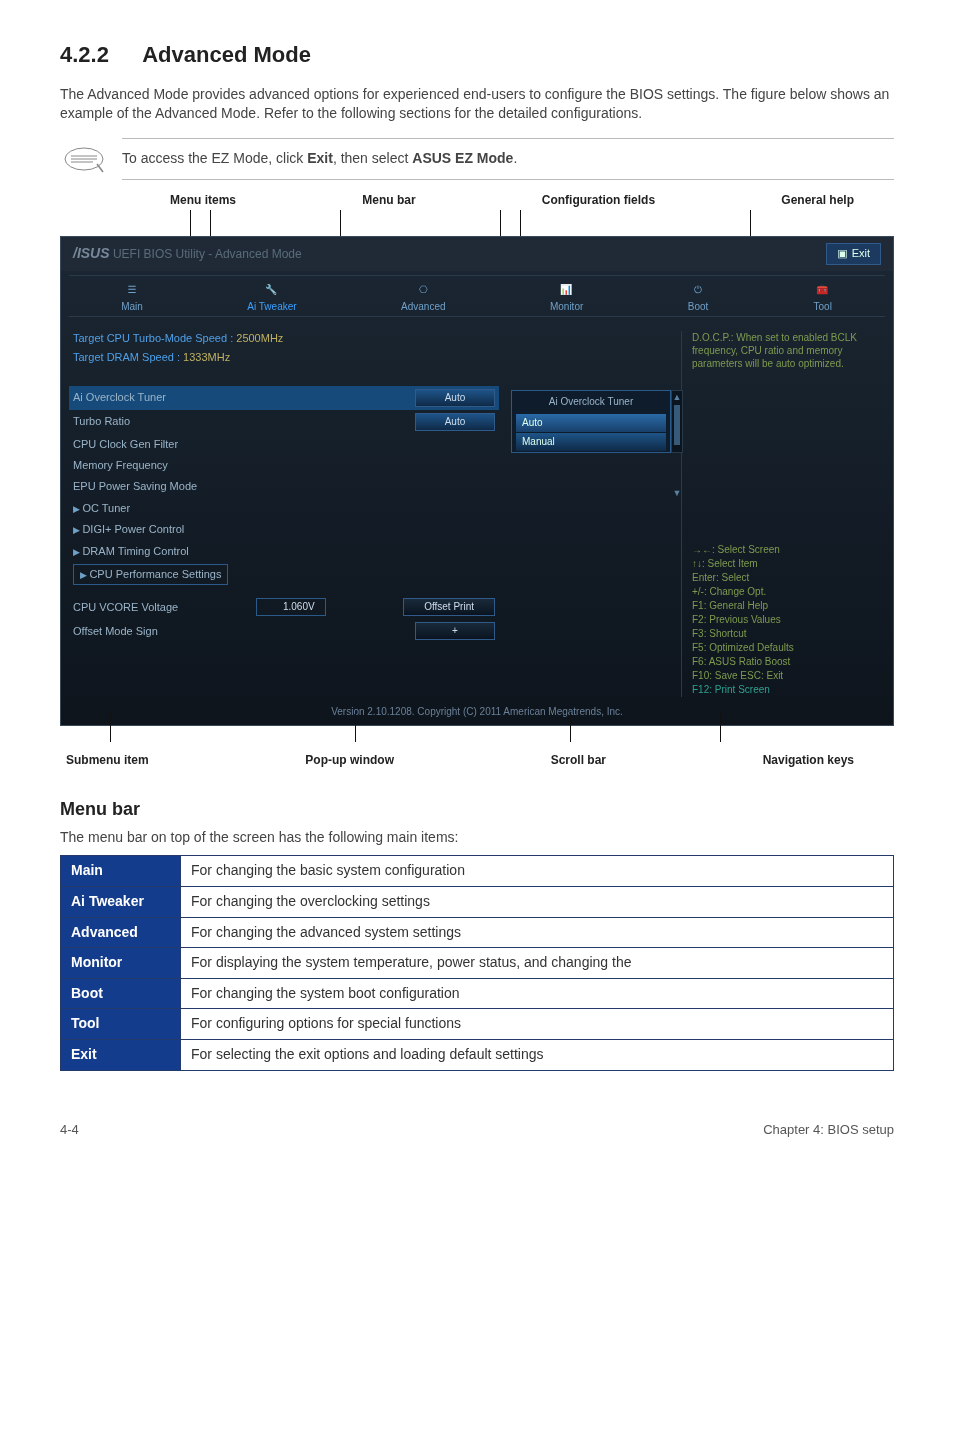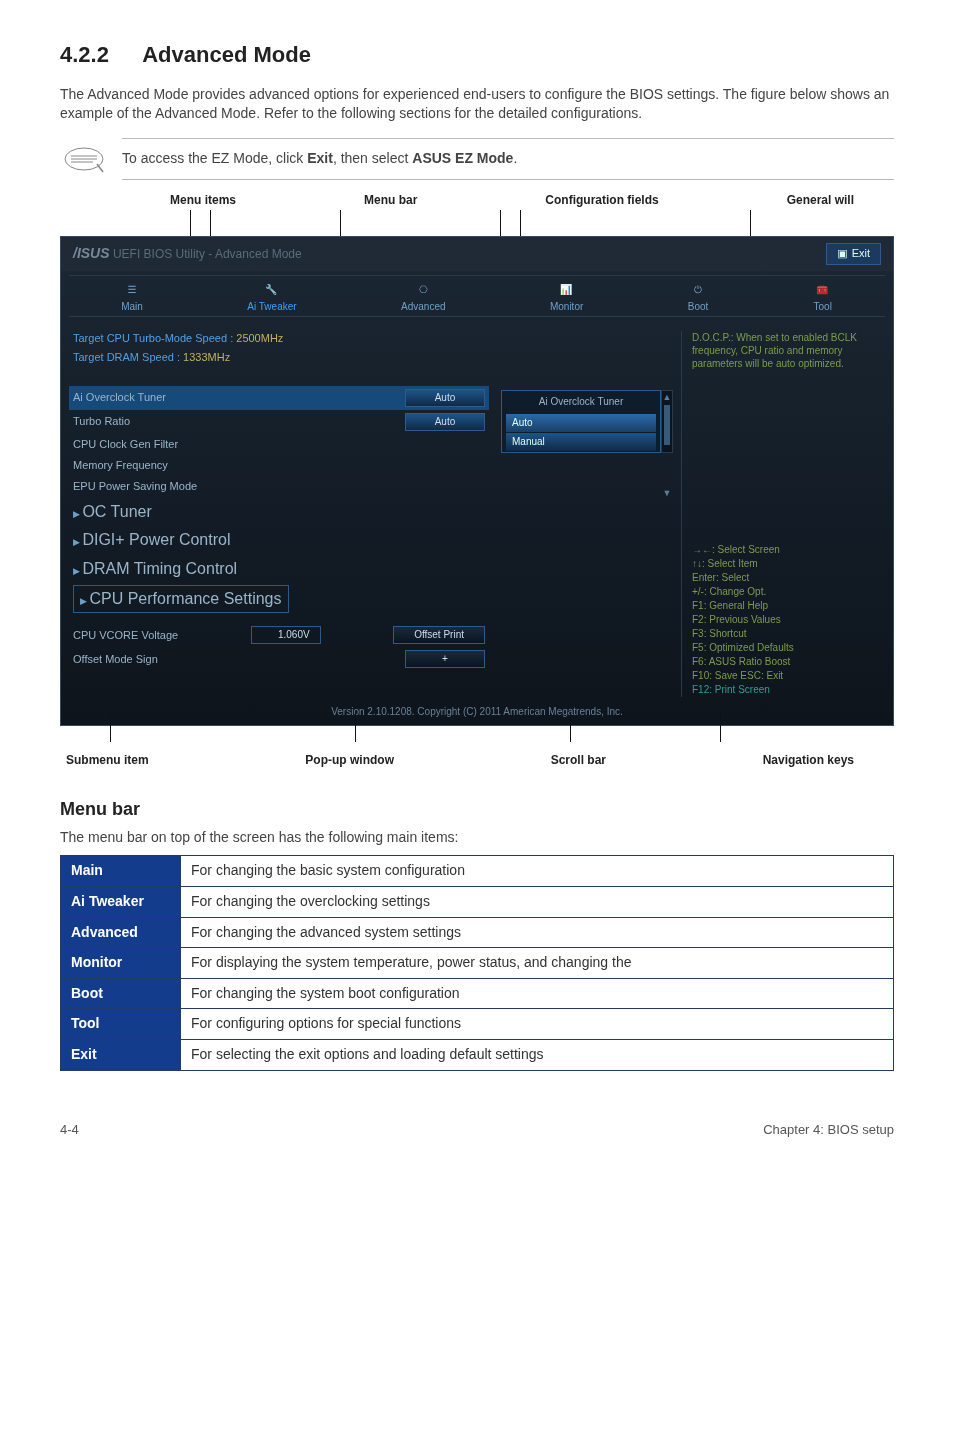--- a/index.html
+++ b/index.html
@@ -69,21 +69,21 @@
     padding: 6px 0 2px 0; margin: 4px 8px;
   }
   .tab {
     display: flex; flex-direction: column; align-items: center;
     color: #6fa0c8; font-size: 10px; gap: 2px;
     cursor: pointer;
   }
   .tab .ticon { width: 20px; height: 16px; display: flex; align-items: center; justify-content: center; }
   .tab.active { color: #3aa0ff; }
   .bios-body {
-    display: flex; padding: 10px 12px 4px 12px; gap: 10px;
+    display: flex; padding: 10px 12px 4px 12px; 
     height: 380px;
   }
   .bios-left { flex: 1; }
   .bios-right {
     width: 200px; border-left: 1px solid #2a3a48; padding-left: 10px;
     display: flex; flex-direction: column; justify-content: space-between;
     color: #7d9a4f;
   }
   .target-line { color: #4fa0e8; font-size: 11px; margin-bottom: 4px; }
   .target-val { color: #c0b060; }
@@ -94,21 +94,21 @@
   .row-item.highlight { background: #154a7a; margin: 0 -4px; padding: 3px 4px; }
   .row-label { color: #9ab4c9; font-size: 11px; }
   .badge {
     padding: 1px 20px;
     background: linear-gradient(#1e5488,#0f2a48);
     border: 1px solid #2f5a8a;
     color: #cde; font-size: 10px;
     text-align: center; min-width: 80px;
   }
   .badge.dark { background: linear-gradient(#1a2a3a,#0a1420); }
-  .submenu { color: #9ab4c9; font-size: 16px; padding: 3px 0; }
+  .submenu { color: #9ab4c9; font-size: 11px; padding: 3px 0; }
   .submenu.boxed { border: 1px solid #2a5a8a; display: inline-block; padding: 2px 6px; margin-top: 2px; }
   .submenu::before { content: "▶ "; font-size: 9px; color: #6fa0c8; }
   .popup {
     width: 160px;
     border: 1px solid #2a5a8a;
     background: #0e1c2c;
     margin-top: 4px;
   }
   .popup-title { color: #9ab4c9; font-size: 10px; text-align: center; padding: 4px 0; }
   .popup-opt { background: linear-gradient(#1e5488,#0f2a48); color: #dfe; font-size: 10px; padding: 2px 6px; margin: 1px 4px; }
@@ -167,21 +167,21 @@
   </div>
   <div class="note-text-wrap">
     <span class="note-text">To access the EZ Mode, click <b>Exit</b>, then select <b>ASUS EZ Mode</b>.</span>
   </div>
 </div>
 
 <div class="figure-labels-top">
   <span>Menu items</span>
   <span>Menu bar</span>
   <span>Configuration fields</span>
-  <span>General will</span>
+  <span>General help</span>
 </div>
 <div class="figure-lines-top">
   <div class="vline" style="left:130px; top:0; height:26px"></div>
   <div class="vline" style="left:150px; top:0; height:26px"></div>
   <div class="vline" style="left:280px; top:0; height:26px"></div>
   <div class="vline" style="left:440px; top:0; height:26px"></div>
   <div class="vline" style="left:460px; top:0; height:26px"></div>
   <div class="vline" style="left:690px; top:0; height:26px"></div>
 </div>
 

